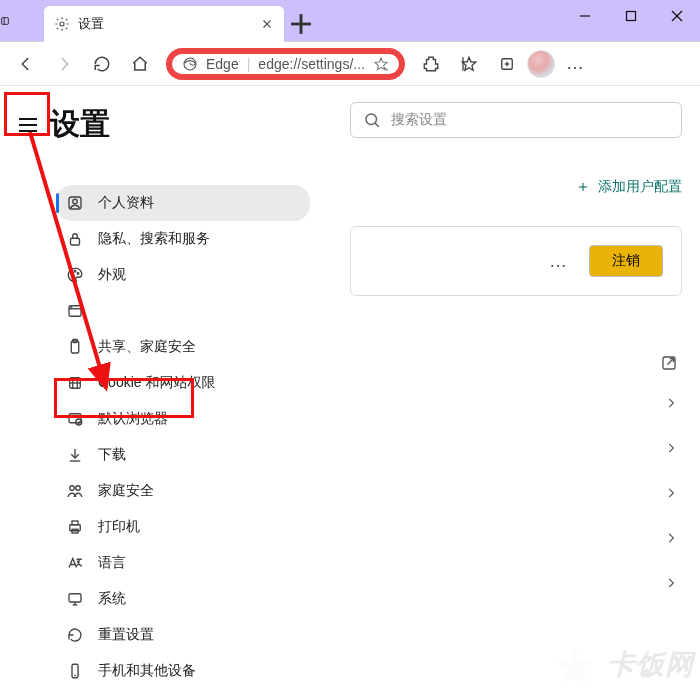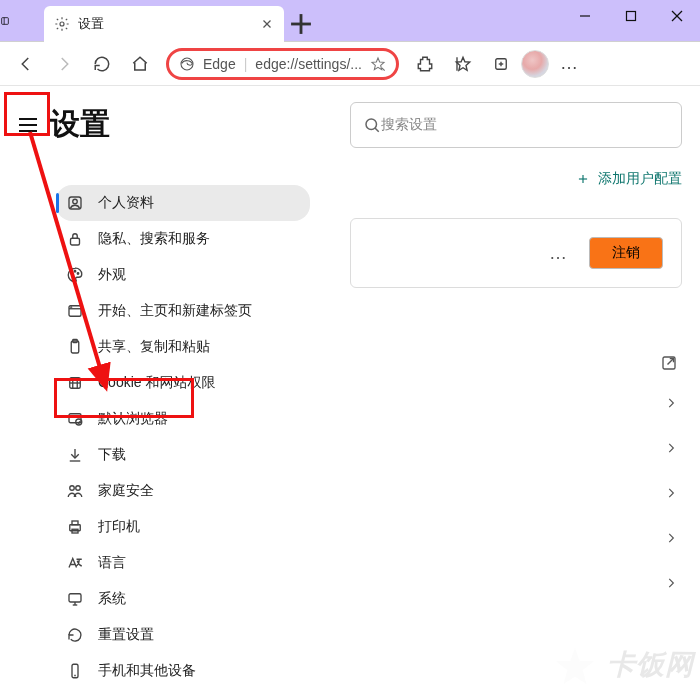--- a/index.html
+++ b/index.html
@@ -15,21 +15,21 @@
 .tab .close { width:14px; height:14px; color:#555; }
 .newtab { width:34px; height:36px; margin-top:6px; display:flex; align-items:center; justify-content:center; color:#333;}
 .wincontrols { margin-left:auto; display:flex; }
 .wincontrols div { width:46px; height:32px; display:flex; align-items:center; justify-content:center; color:#111;}
 
 
 .toolbar { height: 44px; display:flex; align-items:center; padding: 0 8px; gap: 2px; border-bottom: 1px solid #e5e5e5; background:#fff;}
 .tbtn { width:36px; height:36px; display:flex; align-items:center; justify-content:center; border-radius:4px; color:#444;}
 .tbtn svg{width:18px;height:18px;}
 .tbtn.disabled { color:#bbb; }
-.addrbar { flex:0 0 210px; height:32px; border:3px solid #ef4444; border-radius:16px; display:flex; align-items:center; padding:0 10px; gap:8px; color:#555; font-size:14px; margin:0 6px;}
+.addrbar { flex:0 0 210px; height:32px; border:6px solid #ef4444; border-radius:16px; display:flex; align-items:center; padding:0 10px; gap:8px; color:#555; font-size:14px; margin:0 6px;}
 .addrbar .edgeicon{width:16px;height:16px;}
 .addrbar .sep{color:#ccc;}
 .addrbar .url{flex:1; white-space:nowrap; overflow:hidden; text-overflow:ellipsis;}
 .addrbar .star{width:16px;height:16px; color:#777;}
 .avatar { width:28px; height:28px; border-radius:50%; background: radial-gradient(circle at 40% 35%, #efc6c6 0%, #e7a9a9 40%, #d6d6e0 70%); border:1px solid #ddd;}
 
 
 .main { display:flex; height: calc(696px - 42px - 44px); }
 .sidebar { width: 340px; padding: 18px 0 0 0; position:relative; }
 .settings-header { display:flex; align-items:center; gap:10px; padding-left:16px; margin-bottom:40px;}
@@ -37,28 +37,28 @@
 .settings-title { font-size:30px; font-weight:700; color:#111;}
 .navlist { padding-left:56px; padding-right:30px; }
 .navitem { display:flex; align-items:center; height:36px; gap:14px; font-size:14px; color:#222; border-radius:16px; padding:0 10px; position:relative;}
 .navitem.active { background:#eaeaea; }
 .navitem.active::before { content:""; position:absolute; left:0; top:8px; bottom:8px; width:3px; background:#1a73e8; border-radius:2px;}
 .navicon { width:18px; height:18px; color:#444; display:flex; align-items:center; justify-content:center; flex-shrink:0;}
 .navicon svg{width:18px;height:18px;}
 
 
 .content { flex:1; padding: 16px 18px 0 0; position:relative;}
-.searchbox { height:46px; border:1px solid #ccc; border-radius:6px; display:flex; align-items:center; padding:0 12px; margin-bottom:22px; margin-left:10px;}
+.searchbox { height:36px; border:1px solid #ccc; border-radius:6px; display:flex; align-items:center; padding:0 12px; gap:10px; margin-bottom:40px; margin-left:10px;}
 .searchbox svg{width:18px;height:18px; color:#666;}
 .searchbox span{color:#888; font-size:14px;}
 .addprofile { display:flex; align-items:center; gap:8px; justify-content:flex-end; font-size:14px; color:#0f766e; margin-bottom:30px;}
 .addprofile svg{width:14px;height:14px;}
 .profilecard { border:1px solid #dcdcdc; border-radius:6px; background:#fff; padding:18px; margin-left:10px; display:flex; align-items:center; justify-content:flex-end; gap:14px;}
 .morebtn { font-size:18px; color:#555; padding:0 8px;}
-.logoutbtn { border:1px solid #bbb; border-radius:4px; padding:6px 22px; font-size:14px; background:#f97316;}
+.logoutbtn { border:1px solid #bbb; border-radius:4px; padding:6px 22px; font-size:14px; background:#eab308;}
 .extlink { position:absolute; right:22px; top:268px; color:#555;}
 .extlink svg{width:18px;height:18px;}
 .chevlist { position:absolute; right:22px; top:308px; display:flex; flex-direction:column; gap:27px;}
 .chevlist div{ height:18px; display:flex; align-items:center; justify-content:center;}
 .chevlist svg{width:14px;height:14px; color:#555;}
 
 
 .annot1 { position:absolute; border:3px solid #e11; left:4px; top:92px; width:46px; height:44px; pointer-events:none; z-index:50;}
 .annot2 { position:absolute; border:3px solid #e11; left:54px; top:378px; width:140px; height:40px; pointer-events:none; z-index:50;}
 .arrow { position:absolute; left:26px; top:128px; z-index:49; pointer-events:none;}
@@ -221,30 +221,29 @@
         <span>外观</span>
       </div>
       <div class="navitem">
         <span class="navicon">
             <svg viewBox="0 0 24 24" fill="none" stroke="currentColor" stroke-width="1.8">
               <rect x="4" y="5" width="16" height="14" rx="2"></rect>
               <line x1="4" y1="9" x2="20" y2="9"></line>
               <circle cx="7" cy="7" r="0.5"></circle>
             </svg>
           </span>
-        <span>开始、主页和新建标签页</span>
       </div>
       <div class="navitem">
         <span class="navicon">
             <svg viewBox="0 0 24 24" fill="none" stroke="currentColor" stroke-width="1.8">
               <rect x="7" y="4" width="10" height="16" rx="2"></rect>
               <rect x="9" y="2" width="6" height="4" rx="1"></rect>
             </svg>
           </span>
-        <span>共享、复制和粘贴</span>
+        <span>共享、家庭安全</span>
       </div>
       <div class="navitem">
         <span class="navicon">
             <svg viewBox="0 0 24 24" fill="none" stroke="currentColor" stroke-width="1.8">
               <rect x="5" y="5" width="14" height="14" rx="2"></rect>
               <line x1="9" y1="5" x2="9" y2="19"></line>
               <line x1="15" y1="5" x2="15" y2="19"></line>
               <line x1="5" y1="12" x2="19" y2="12"></line>
             </svg>
           </span>

